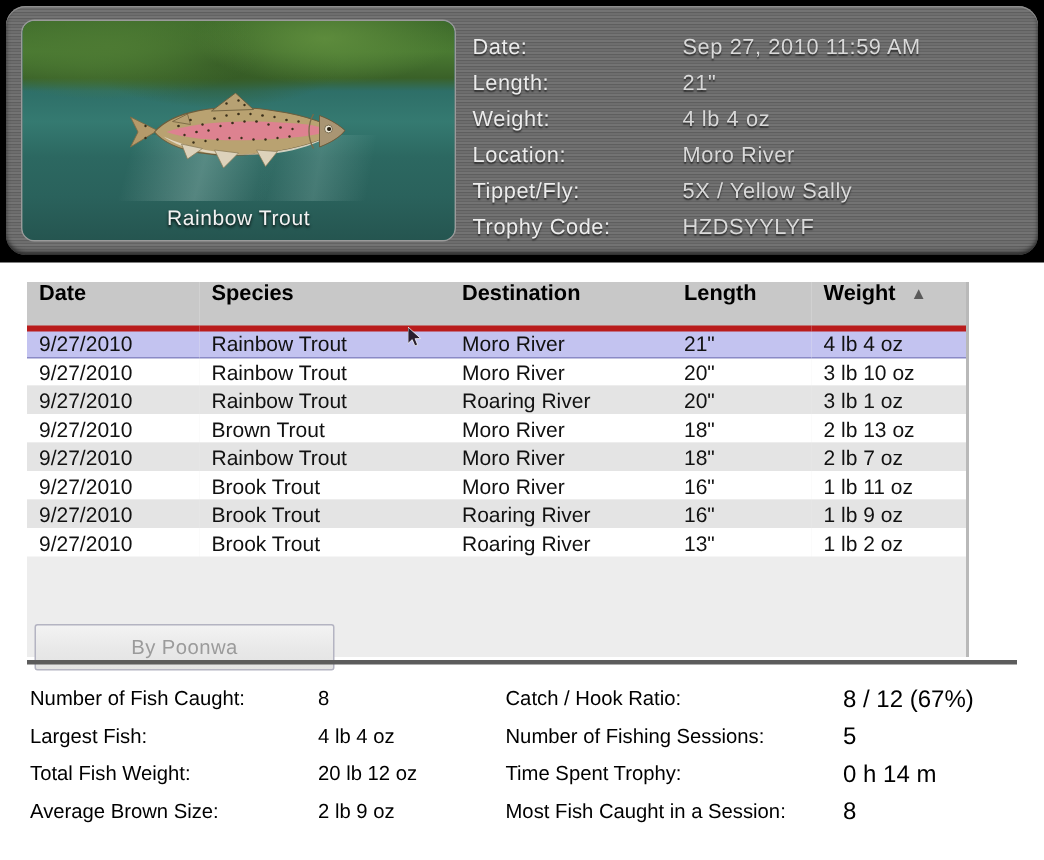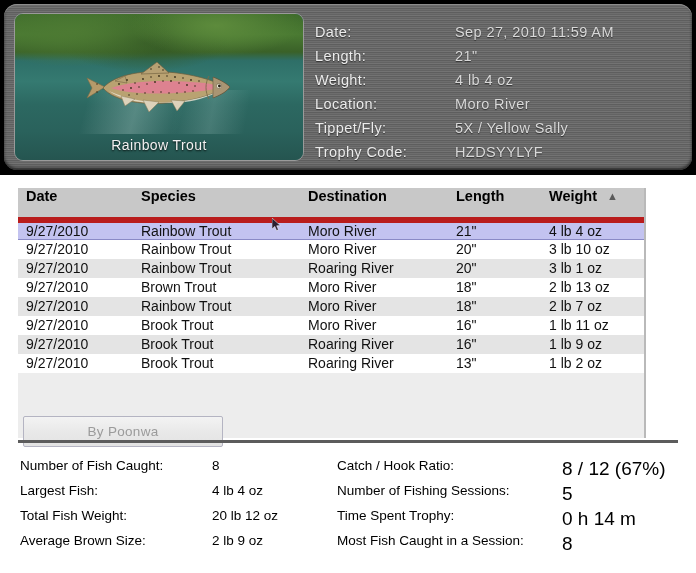--- a/index.html
+++ b/index.html
@@ -119,21 +119,21 @@
   #table-wrap {
     position: absolute;
     left: 18px; top: 188px;
     width: 628px; height: 250px;
     background: #ededed;
   }
   #grid { width: 100%; border-collapse: collapse; }
 
   #grid thead th {
     background: #c8c8c8;
-    border-bottom: 6px solid #b91c1c;
+    border-bottom: 4px solid #b91c1c;
     font-size: 14.5px;
     font-weight: bold;
     color: #000000;
     text-align: left;
     height: 22px;
     padding: 0 0 13px 8px;
     white-space: nowrap;
   }
   .sort-caret {
     display: inline-block;
@@ -205,21 +205,21 @@
     width: 660px; height: 3px;
     background: #5c5c5c;
   }
 
   
   #stats { position: absolute; left: 0; top: 458px; width: 688px; }
   .stat-row { position: relative; height: 25px; }
   .stat-left-label  { position: absolute; left: 20px;  font-size: 13.5px; color: #000; white-space: nowrap; }
   .stat-left-value  { position: absolute; left: 212px; font-size: 13.5px; color: #000; white-space: nowrap; }
   .stat-right-label { position: absolute; left: 337px; font-size: 13.5px; color: #000; white-space: nowrap; }
-  .stat-right-value { position: absolute; left: 562px; font-size: 19px; color: #000; white-space: nowrap; }
+  .stat-right-value { position: absolute; left: 562px; font-size: 16px; color: #000; white-space: nowrap; }
 
   
   #cursor {
     position: absolute;
     left: 272px; top: 218px;
     width: 11px; height: 15px;
     pointer-events: none;
   }
 </style>
 </head>

